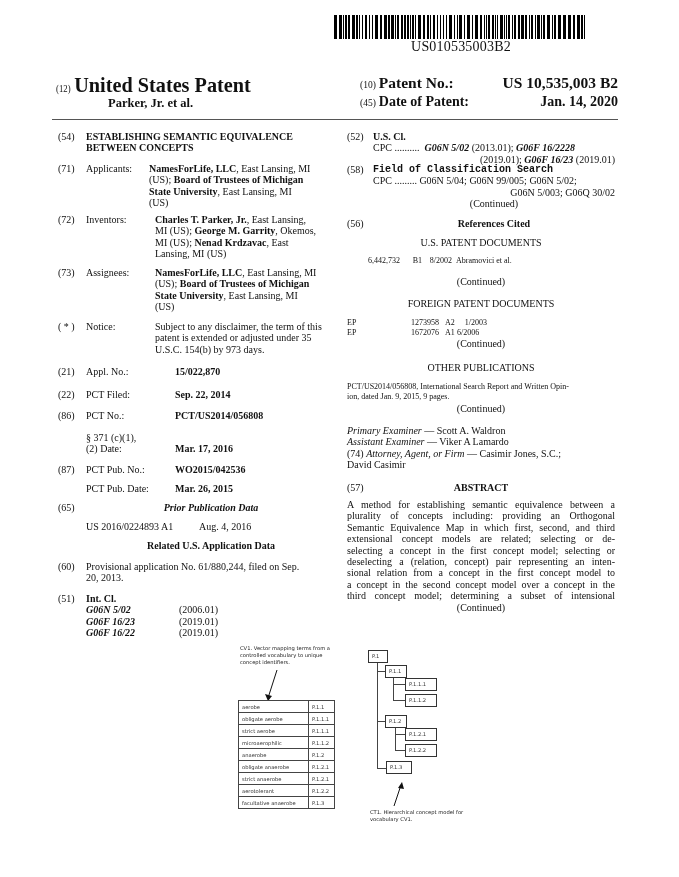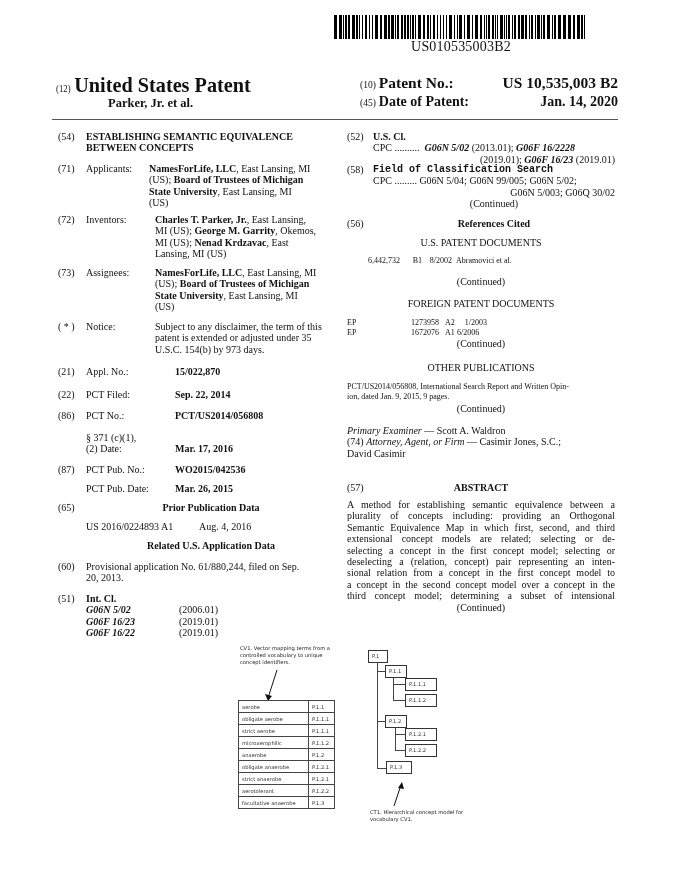--- a/index.html
+++ b/index.html
@@ -223,21 +223,21 @@
   <span class="val b" style="left:117px;">WO2015/042536</span>
 </div>
 
 <div class="abs fld lc" style="top:483px;">
   <span class="lbl">PCT Pub. Date:</span>
   <span class="val b" style="left:117px;">Mar. 26, 2015</span>
 </div>
 
 <div class="abs fld lc" style="top:502px;">
   <span class="code">(65)</span>
-  <div class="b center" style="position:absolute; left:28px; width:250px;">Prior Publication Data</div>
+  <div class="b center" style="position:absolute; left:28px; width:250px;font-style:italic;">Prior Publication Data</div>
   <span style="position:absolute; left:28px; top:19px;">US 2016/0224893 A1</span>
   <span style="position:absolute; left:141px; top:19px;">Aug. 4, 2016</span>
 </div>
 
 <div class="abs fld lc" style="top:540px;">
   <div class="b center" style="position:absolute; left:28px; width:250px;">Related U.S. Application Data</div>
   <span class="code" style="top:21px;">(60)</span>
   <div style="position:absolute; left:28px; top:21px; width:252px;">
     <div>Provisional application No. 61/880,244, filed on Sep.</div>
     <div>20, 2013.</div>
@@ -318,20 +318,21 @@
 
 <div class="abs fld rc center" style="top:362px;">OTHER PUBLICATIONS</div>
 <div class="abs rc" style="top:382px; font-size:8px; line-height:10px;">
   <div>PCT/US2014/056808, International Search Report and Written Opin-</div>
   <div>ion, dated Jan. 9, 2015, 9 pages.</div>
 </div>
 <div class="abs fld rc center" style="top:403px;">(Continued)</div>
 
 <div class="abs fld rc" style="top:425px;">
   <div><span class="it">Primary Examiner</span><span> — Scott A. Waldron</span></div>
+  <div><span class="it">Assistant Examiner</span><span> — Viker A Lamardo</span></div>
   <div><span>(74)</span> <span class="it">Attorney, Agent, or Firm</span><span> — Casimir Jones, S.C.;</span></div>
   <div>David Casimir</div>
 </div>
 
 <div class="abs fld rc" style="top:482px;">
   <span class="code">(57)</span>
   <div class="b center" style="position:absolute; left:0; width:268px;">ABSTRACT</div>
 </div>
 
 <div class="abs fld rc" style="top:499px; line-height:11.4px;">

